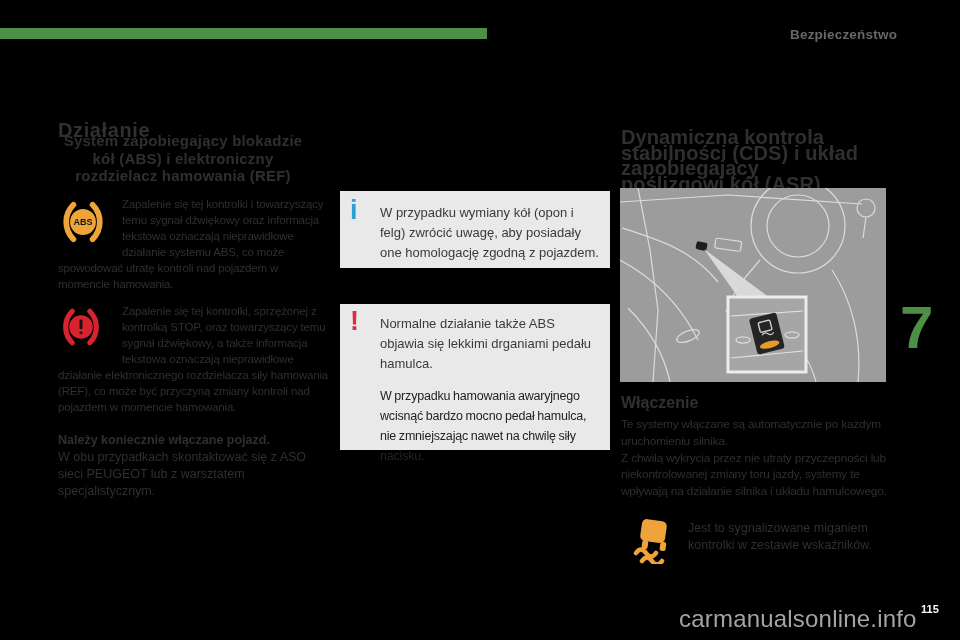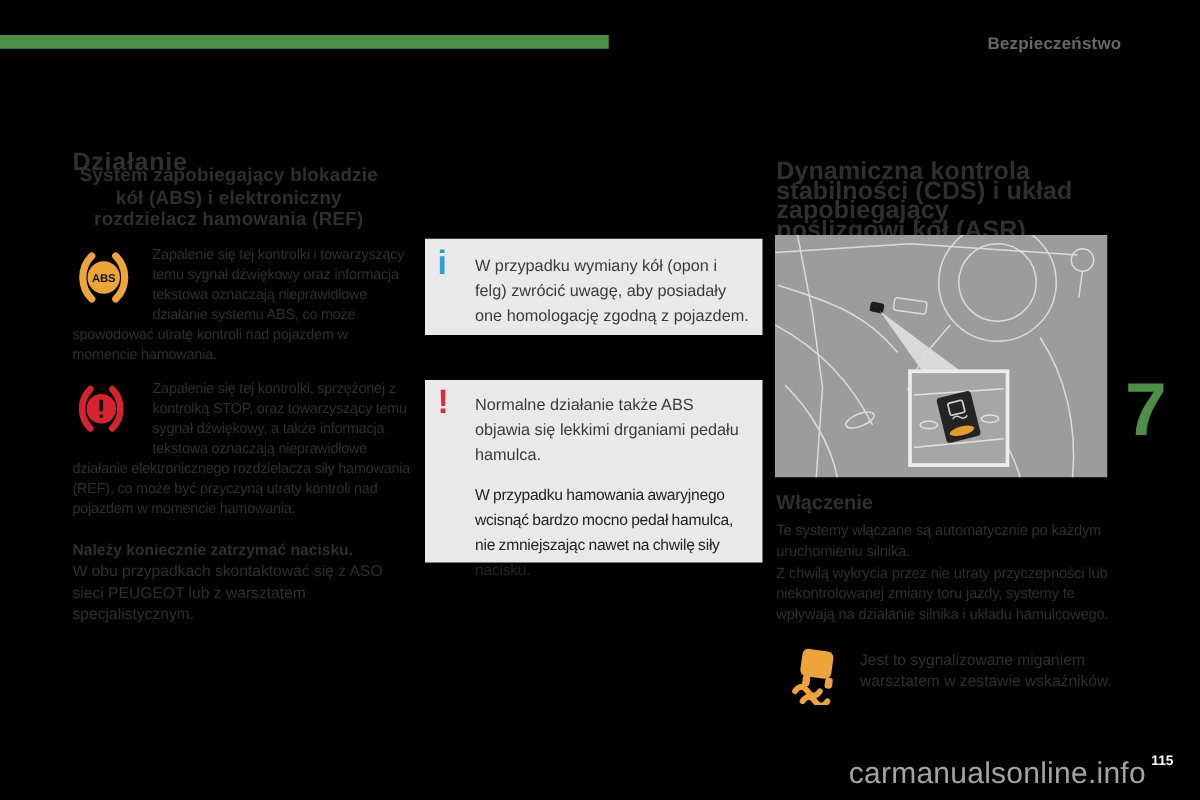--- a/index.html
+++ b/index.html
@@ -116,25 +116,25 @@
     <svg width="42" height="44" viewBox="0 0 48 48">
       <g fill="none" stroke="#d6232e" stroke-width="6" stroke-linecap="round">
         <path d="M14,6 C4,16 4,32 14,42"></path>
         <path d="M34,6 C44,16 44,32 34,42"></path>
       </g>
       <circle cx="24" cy="24" r="13.5" fill="#d6232e"></circle>
       <rect x="22.3" y="15.5" width="3.4" height="11" rx="1.5" fill="#141414"></rect>
       <rect x="22.3" y="29" width="3.4" height="3.4" rx="1.5" fill="#141414"></rect>
     </svg>
   </span>
-  <span>Zapalenie się tej kontrolki, sprzężonej z kontrolką STOP, oraz towarzyszący temu sygnał dźwiękowy, a także informacja tekstowa oznaczają nieprawidłowe działanie elektronicznego rozdzielacza siły hamowania (REF), co może być przyczyną utraty kontroli nad pojazdem w momencie hamowania.</span>
+  <span>Zapalenie się tej kontrolki, sprzężonej z kontrolką STOP, oraz towarzyszący temu sygnał dźwiękowy, a także informacja tekstowa oznaczają nieprawidłowe działanie elektronicznego rozdzielacza siły hamowania (REF), co może być przyczyną zmiany kontroli nad pojazdem w momencie hamowania.</span>
 </div>
 
 <div class="note-para">
-  <span class="bold-lead">Należy koniecznie zatrzymać nacisku.</span>
+  <span class="bold-lead">Należy koniecznie włączane pojazd.</span>
   <span>W obu przypadkach skontaktować się z ASO sieci PEUGEOT lub z warsztatem specjalistycznym.</span>
 </div>
 
 <div class="info-box info-box-1">
   <span class="box-icon info">i</span>
   <p>W przypadku wymiany kół (opon i felg) zwrócić uwagę, aby posiadały one homologację zgodną z pojazdem.</p>
 </div>
 
 <div class="info-box info-box-2">
   <span class="box-icon warn">!</span>
@@ -192,18 +192,18 @@
         <rect x="8" y="2" width="25" height="22" rx="5" transform="rotate(8 20 13)"></rect>
         <rect x="9" y="22" width="6" height="9" rx="2.5" transform="rotate(8 12 26)"></rect>
         <rect x="27" y="24" width="6" height="9" rx="2.5" transform="rotate(8 30 28)"></rect>
       </g>
       <g stroke="#efa33b" stroke-width="4.5" fill="none" stroke-linecap="round">
         <path d="M3,35 q5,-7 10,0 q5,7 10,0"></path>
         <path d="M9,43 q5,-7 10,0 q5,7 10,0"></path>
       </g>
     </svg>
   </span>
-  <span class="esp-text">Jest to sygnalizowane miganiem warsztatem w zestawie wskaźników.</span>
+  <span class="esp-text">Jest to sygnalizowane miganiem kontrolki w zestawie wskaźników.</span>
 </div>
 
 <div class="chapter-number">7</div>
 <div class="watermark">carmanualsonline.info</div>
 <div class="page-number">115</div>
 
 </body></html>

